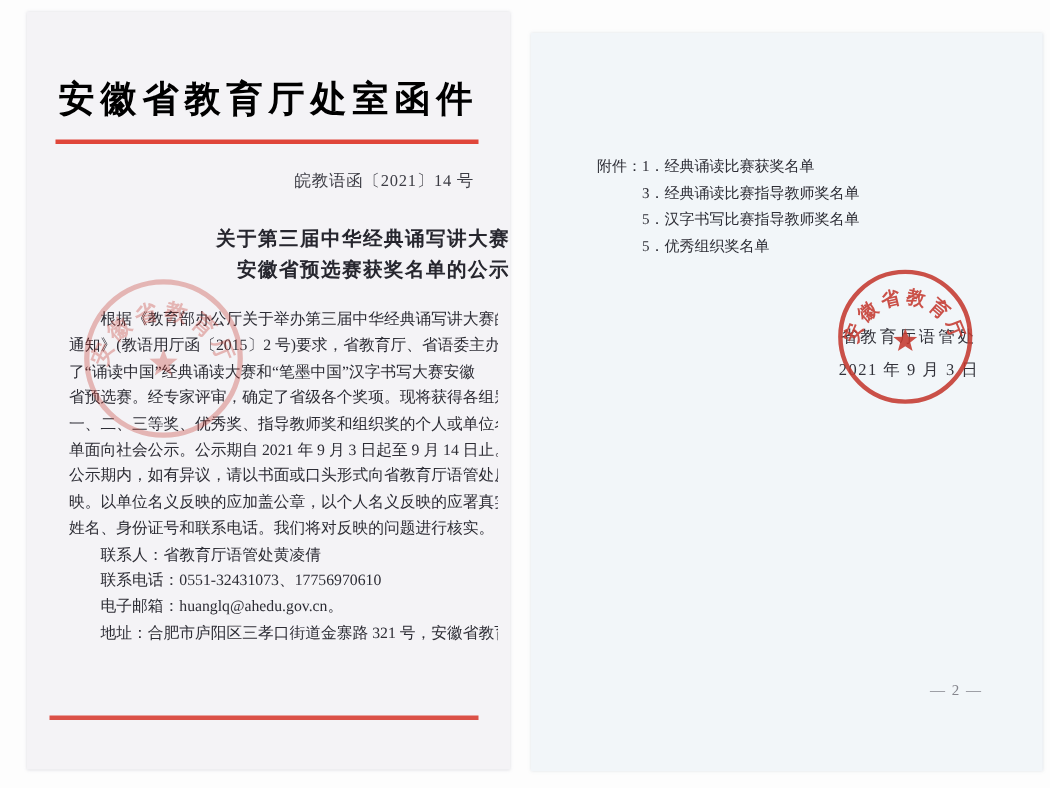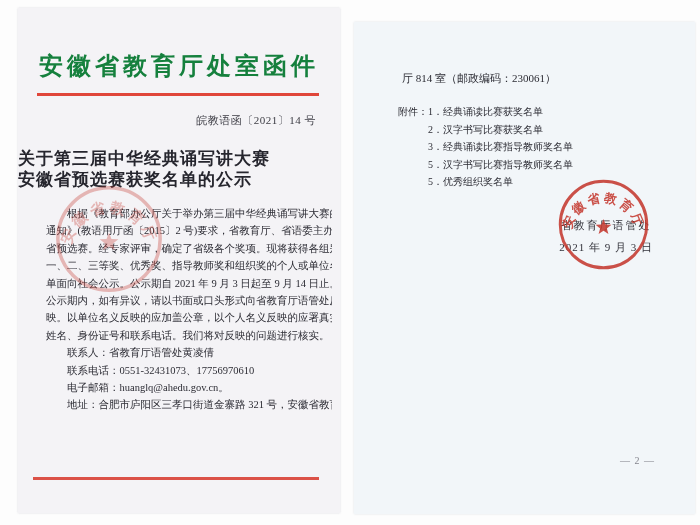--- a/index.html
+++ b/index.html
@@ -6,25 +6,25 @@
   body{
     width:700px;height:525px;position:relative;overflow:hidden;
     background:#fdfdfd;
     font-family:"Liberation Serif","DejaVu Serif",serif;
   }
   .page{position:absolute;overflow:hidden;}
   #left-page{left:18px;top:8px;width:322px;height:505px;background:#f4f3f6;box-shadow:0 0 2px rgba(180,180,195,.45);}
   #right-page{left:354px;top:22px;width:341px;height:492px;background:#f2f6f9;box-shadow:0 0 2px rgba(180,190,200,.4);}
 
   .letterhead{position:absolute;top:42px;left:0;width:100%;text-align:center;
-    color:#15803d;font-size:24px;font-weight:bold;letter-spacing:4px;white-space:nowrap;}
+    color:#000000;font-size:24px;font-weight:bold;letter-spacing:4px;white-space:nowrap;}
   .rule-top{position:absolute;top:85px;left:19px;width:282px;height:3px;background:#e0463a;}
   .doc-number{position:absolute;top:105px;right:24px;font-size:11px;color:#3c3c44;letter-spacing:.5px;}
-  .doc-title{position:absolute;top:140px;left:0;width:100%;text-align:left;
-    font-size:17px;font-weight:bold;color:#26262e;line-height:21px;letter-spacing:1px;}
+  .doc-title{position:absolute;top:140px;left:0;width:100%;text-align:right;
+    font-size:13px;font-weight:bold;color:#26262e;line-height:21px;letter-spacing:1px;}
   .body-block{position:absolute;top:197px;left:28px;width:286px;
     font-size:10.5px;line-height:17.4px;color:#2c2c34;}
   .body-line{white-space:nowrap;overflow:hidden;}
   .indent{text-indent:21px;}
   .rule-bottom{position:absolute;top:469px;left:15px;width:286px;height:3px;background:#db5147;}
 
   .seal{position:absolute;pointer-events:none;}
   #left-seal{left:36px;top:176px;width:110px;height:110px;opacity:.33;}
   #right-seal{left:203px;top:156px;width:93px;height:93px;opacity:.88;}
 
@@ -45,20 +45,21 @@
   <div class="rule-top"></div>
   <div class="doc-number">皖教语函〔2021〕14 号</div>
   <div class="doc-title">
     <div>关于第三届中华经典诵写讲大赛</div>
     <div>安徽省预选赛获奖名单的公示</div>
   </div>
 
   <div class="body-block">
     <div class="body-line indent">根据《教育部办公厅关于举办第三届中华经典诵写讲大赛的</div>
     <div class="body-line">通知》(教语用厅函〔2015〕2 号)要求，省教育厅、省语委主办</div>
+    <div class="body-line">了“诵读中国”经典诵读大赛和“笔墨中国”汉字书写大赛安徽</div>
     <div class="body-line">省预选赛。经专家评审，确定了省级各个奖项。现将获得各组别</div>
     <div class="body-line">一、二、三等奖、优秀奖、指导教师奖和组织奖的个人或单位名</div>
     <div class="body-line">单面向社会公示。公示期自 2021 年 9 月 3 日起至 9 月 14 日止。</div>
     <div class="body-line">公示期内，如有异议，请以书面或口头形式向省教育厅语管处反</div>
     <div class="body-line">映。以单位名义反映的应加盖公章，以个人名义反映的应署真实</div>
     <div class="body-line">姓名、身份证号和联系电话。我们将对反映的问题进行核实。</div>
     <div class="body-line indent">联系人：省教育厅语管处黄凌倩</div>
     <div class="body-line indent">联系电话：0551-32431073、17756970610</div>
     <div class="body-line indent">电子邮箱：huanglq@ahedu.gov.cn。</div>
     <div class="body-line indent">地址：合肥市庐阳区三孝口街道金寨路 321 号，安徽省教育</div>
@@ -70,27 +71,25 @@
     <text font-size="13.5" fill="#c53a30" letter-spacing="3" font-weight="bold">
       <textPath href="#sealArcL" startOffset="50%" text-anchor="middle">安徽省教育厅</textPath>
     </text>
     <path fill="#c53a30" d="M50,44 L52.23,49.93 L58.56,50.22 L53.61,54.17 L55.29,60.28 L50,56.8 L44.71,60.28 L46.39,54.17 L41.44,50.22 L47.77,49.93 Z"></path>
   </svg>
 
   <div class="rule-bottom"></div>
 </div>
 
 <div class="page" id="right-page">
-  <div class="cont-line">厅 814 室（邮政编码：230061）</div>
 
   <div class="attachments">
     <div class="attach-label">附件：</div>
     <div class="attach-items">
       <div>1．经典诵读比赛获奖名单</div>
-      <div>2．汉字书写比赛获奖名单</div>
       <div>3．经典诵读比赛指导教师奖名单</div>
       <div>5．汉字书写比赛指导教师奖名单</div>
       <div>5．优秀组织奖名单</div>
     </div>
   </div>
 
   <div class="signature">
     <div class="signer">省教育厅语管处</div>
     <div class="sig-date">2021 年 9 月 3 日</div>
   </div>

